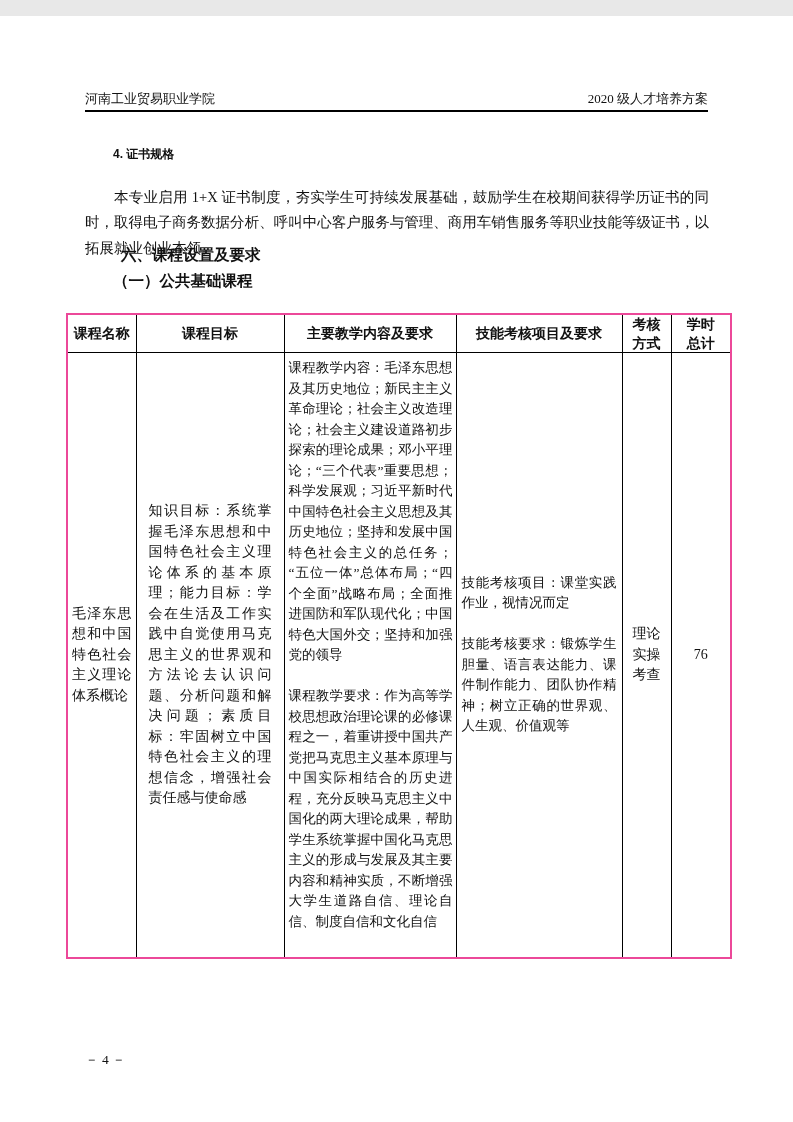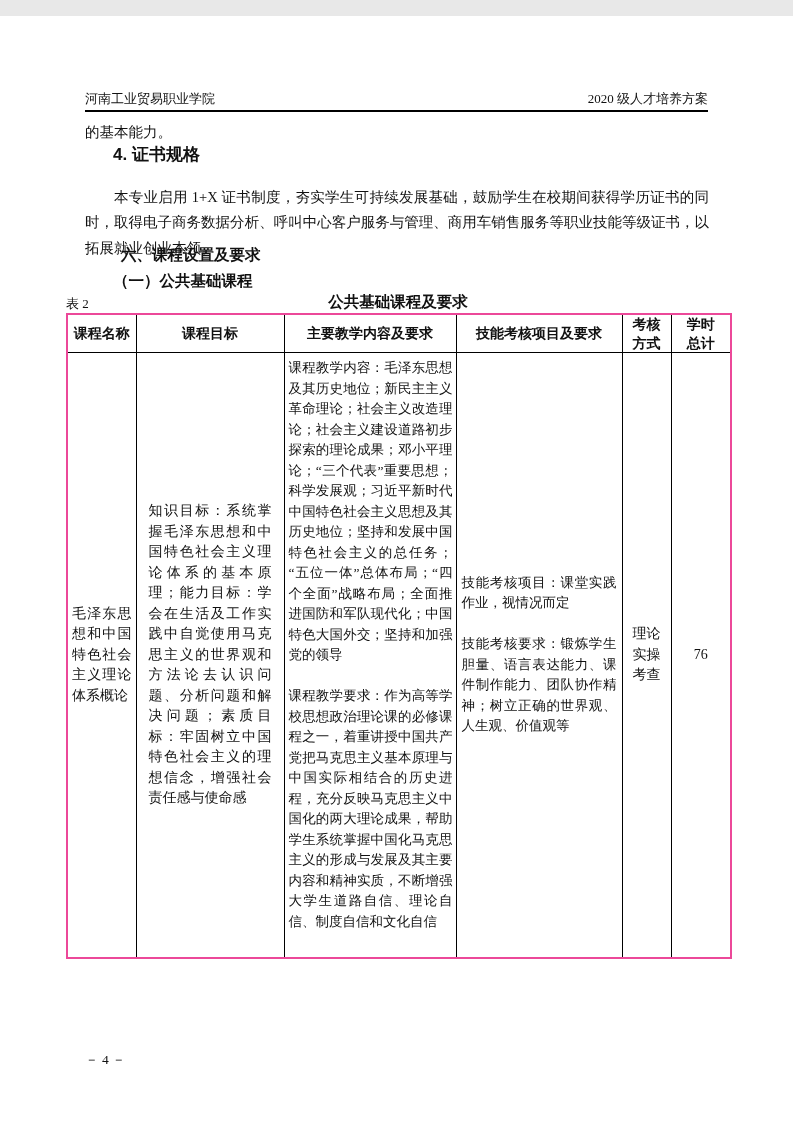--- a/index.html
+++ b/index.html
@@ -22,21 +22,21 @@
     border-bottom:2px solid #000;
   }
   
   .cont-line {
     position:absolute; top:106px; left:85px; width:624px;
     font-size:14.5px; line-height:20px;
   }
   .cert-heading {
     position:absolute; top:129px; left:113px;
     font-family:"Liberation Sans","DejaVu Sans",sans-serif;
-    font-weight:bold; font-size:17px; line-height:19px;
+    font-weight:bold; font-size:12px; line-height:19px;
   }
   .cert-para {
     position:absolute; top:169px; left:85px; width:624px;
     font-size:14.5px; line-height:25.3px;
     text-align:justify; text-justify:inter-character;
     text-indent:29px;
   }
   .section-heading {
     position:absolute; top:229px; left:121px;
     font-family:"Liberation Sans","DejaVu Sans",sans-serif;
@@ -115,34 +115,29 @@
 </head>
 <body>
 
 <div class="page">
 
   <div class="page-header">
     <span>河南工业贸易职业学院</span>
     <span>2020 级人才培养方案</span>
   </div>
 
-  <p class="cont-line">的基本能力。</p>
 
   <h4 class="cert-heading">4. 证书规格</h4>
 
   <p class="cert-para">本专业启用 1+X 证书制度，夯实学生可持续发展基础，鼓励学生在校期间获得学历证书的同时，取得电子商务数据分析、呼叫中心客户服务与管理、商用车销售服务等职业技能等级证书，以拓展就业创业本领。</p>
 
   <h3 class="section-heading">六、课程设置及要求</h3>
 
   <h4 class="subsection-heading">（一）公共基础课程</h4>
 
-  <div class="caption-row">
-    <span class="caption-label">表 2</span>
-    <span class="caption-title">公共基础课程及要求</span>
-  </div>
 
   <table class="course-table">
     <colgroup>
       <col style="width:69px">
       <col style="width:148px">
       <col style="width:172px">
       <col style="width:166px">
       <col style="width:49px">
       <col style="width:60px">
     </colgroup>

